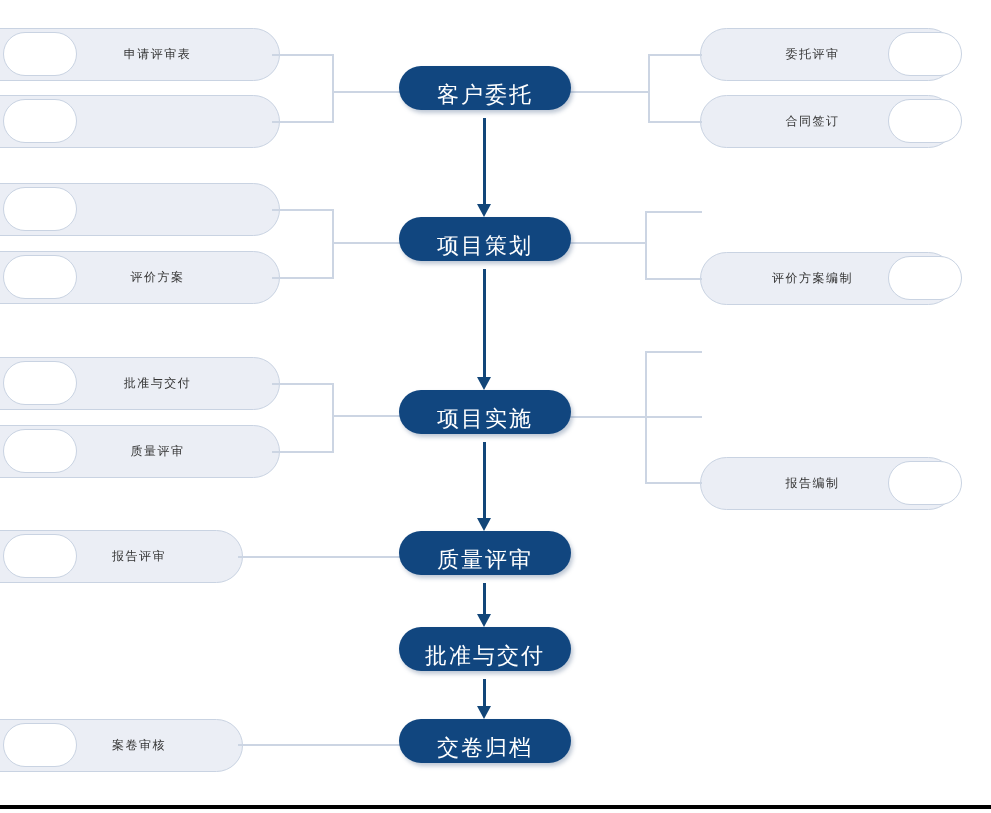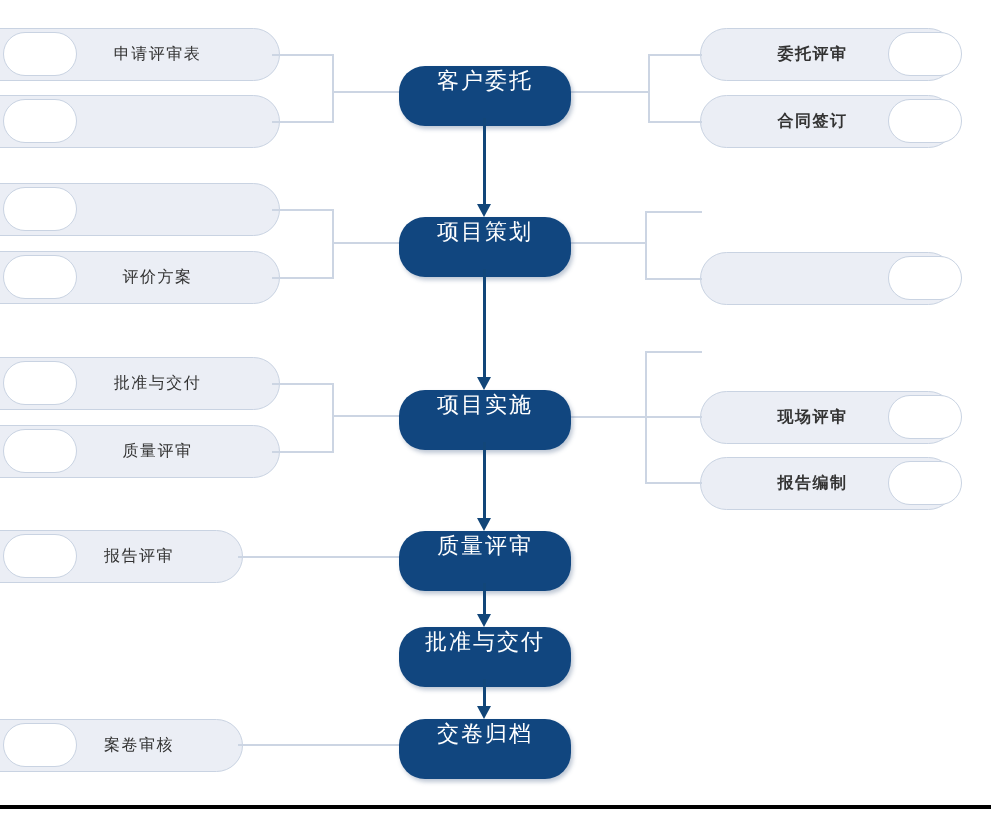--- a/index.html
+++ b/index.html
@@ -2,50 +2,50 @@
 <html style="--node-fill: #11467F; --arrow: #124679; --connector: #ccd5e3; --shape-fill: #ebeef5; --shape-border: #c9d3e2; --bottom-rule: #000000;"><head>
 <meta charset="utf-8">
 <style>
   html,body{margin:0;padding:0;background:#fff;}
   .canvas{
     position:relative;width:991px;height:813px;background:#fff;overflow:hidden;
     font-family:"DejaVu Serif","Liberation Serif",serif;
   }
   
   .node{
-    position:absolute;left:399px;width:172px;height:60px;
+    position:absolute;left:399px;width:172px;height:44px;
     background:var(--node-fill,#11467F);
     border-radius:26px;
     box-shadow:2px 3px 4px rgba(110,130,160,.45);
-    display:flex;align-items:flex-start;justify-content:center;
+    display:flex;align-items:flex-end;justify-content:center;
   }
   .node .nlbl{
     color:#fff;font-size:22px;letter-spacing:2px;white-space:nowrap;
   }
   
   .doc{
     position:absolute;height:53px;
     background:var(--shape-fill,#ebeef5);
     border:1px solid var(--shape-border,#c9d3e2);
     border-radius:27px;box-sizing:border-box;
   }
   .doc.l{left:-30px;width:310px;}
   .doc.l.narrow{width:273px;}
-  .doc.r{left:700px;width:255px;font-weight:bold;}
+  .doc.r{left:700px;width:255px;}
   .cap{
     position:absolute;top:3px;width:74px;height:44px;
     background:#fff;border:1px solid var(--shape-border,#c9d3e2);
     border-radius:23px;box-sizing:border-box;
   }
   .doc.l .cap{left:32px;}
   .doc.r .cap{right:-8px;}
   .doc .lbl{
     position:absolute;top:0;bottom:0;
     display:flex;align-items:center;justify-content:center;
-    color:#333;font-size:16px;letter-spacing:1.5px;white-space:nowrap;
+    color:#333;font-size:12px;letter-spacing:1.5px;white-space:nowrap;
   }
   .doc.l .lbl{left:95px;right:30px;}
   .doc.r .lbl{left:35px;right:65px;}
   
   .cn{position:absolute;background:var(--connector,#ccd5e3);}
   .cn.h{height:2px;}
   .cn.v{width:2px;}
   
   .aline{position:absolute;left:483px;width:3px;background:var(--arrow,#124679);}
   .ahead{
@@ -94,24 +94,21 @@
   <div class="doc r" style="top:28px">
     <span class="cap"></span>
     <span class="lbl">委托评审</span>
   </div>
   <div class="doc r" style="top:95px">
     <span class="cap"></span>
     <span class="lbl">合同签订</span>
   </div>
   <div class="doc r" style="top:252px">
     <span class="cap"></span>
-  </div>
-  <div class="doc r" style="top:391px">
-    <span class="cap"></span>
-    <span class="lbl">现场评审</span>
+    <span class="lbl">评价方案编制</span>
   </div>
   <div class="doc r" style="top:457px">
     <span class="cap"></span>
     <span class="lbl">报告编制</span>
   </div>
 
   <div class="cn h" style="top:54px;left:272px;width:61px"></div>
   <div class="cn h" style="top:121px;left:272px;width:61px"></div>
   <div class="cn v" style="top:54px;left:332px;height:69px"></div>
   <div class="cn h" style="top:91px;left:332px;width:68px"></div>

